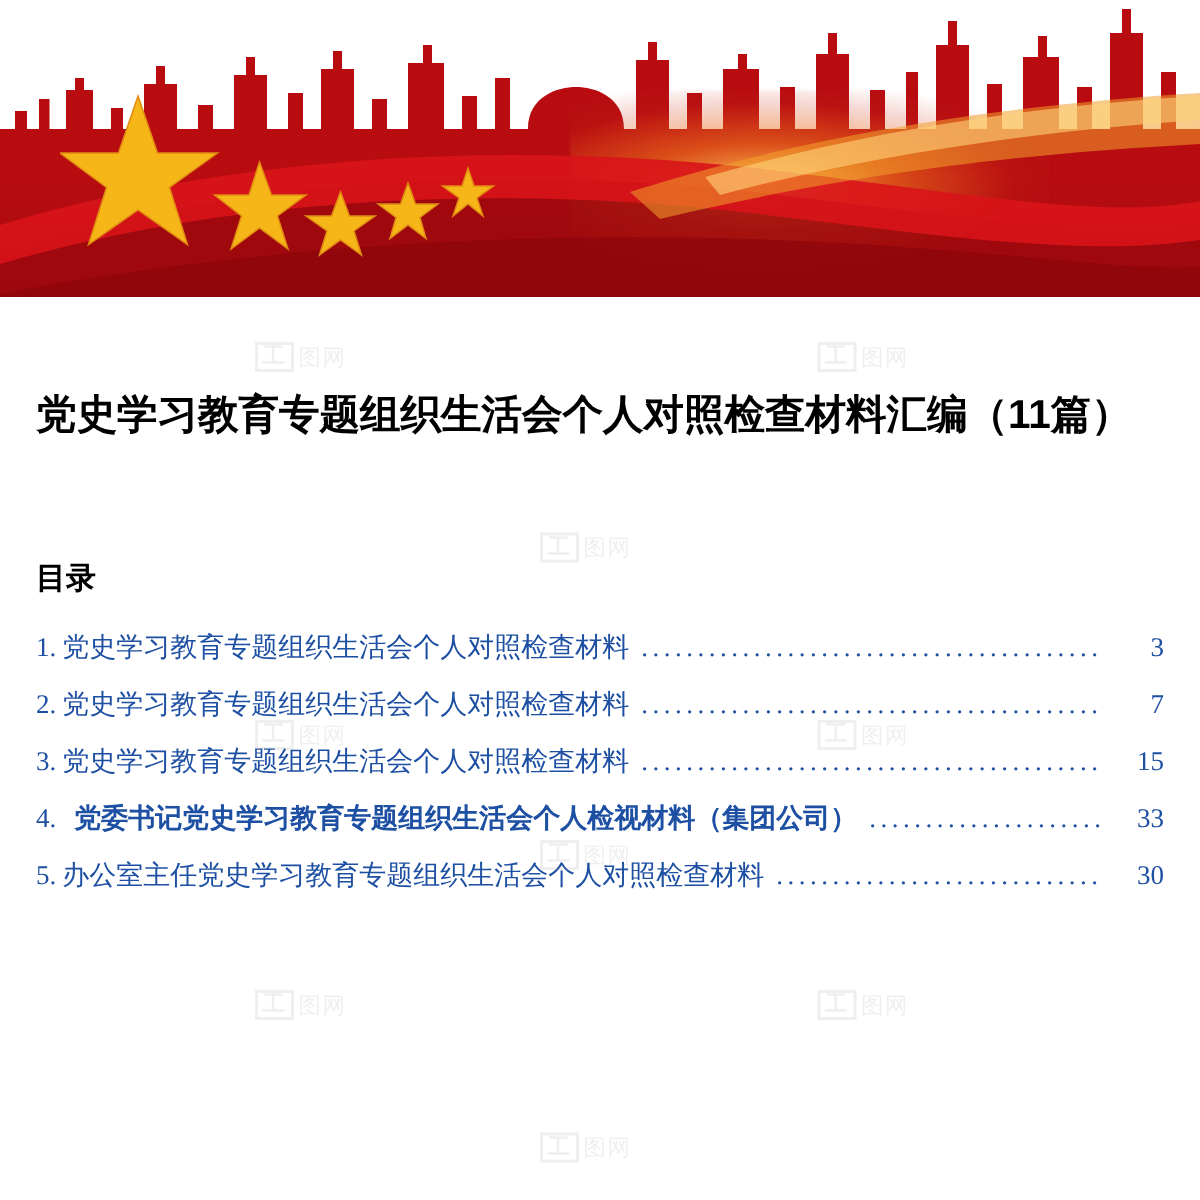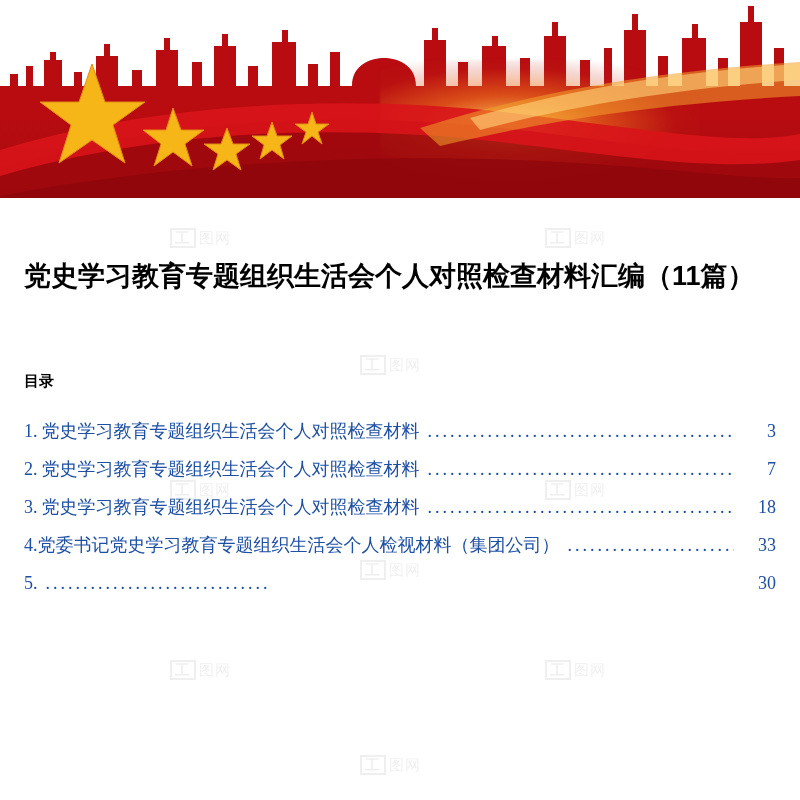--- a/index.html
+++ b/index.html
@@ -84,21 +84,21 @@
     font-weight: bold;
     color: #000000;
     letter-spacing: 0px;
     font-family: Liberation Sans, sans-serif;
     margin-top: 24px;
   }
   .toc-label {
     position: absolute;
     left: 24px;
     top: 372px;
-    font-size: 15px;
+    font-size: 20px;
     font-weight: bold;
     color: #000000;
   }
   .toc {
     position: absolute;
     left: 24px;
     top: 412px;
     width: 752px;
   }
   .toc-item {
@@ -207,32 +207,33 @@
     <span class="toc-text">2.</span>
     <span class="toc-text" style="margin-left:4px;">党史学习教育专题组织生活会个人对照检查材料</span>
     <span class="toc-dots">................................................................................</span>
     <span class="toc-page">7</span>
   </div>
 
   <div class="toc-item">
     <span class="toc-text">3.</span>
     <span class="toc-text" style="margin-left:4px;">党史学习教育专题组织生活会个人对照检查材料</span>
     <span class="toc-dots">................................................................................</span>
-    <span class="toc-page">18</span>
+    <span class="toc-page">15</span>
   </div>
 
   <div class="toc-item">
     <span class="toc-text">4.</span>
-    <span class="toc-text" style="margin-left:0;">党委书记党史学习教育专题组织生活会个人检视材料（集团公司）</span>
+    <span class="toc-text" style="margin-left:12px;font-weight:bold;">党委书记党史学习教育专题组织生活会个人检视材料（集团公司）</span>
     <span class="toc-dots">................................................</span>
     <span class="toc-page">33</span>
   </div>
 
   <div class="toc-item">
     <span class="toc-text">5.</span>
+    <span class="toc-text" style="margin-left:4px;">办公室主任党史学习教育专题组织生活会个人对照检查材料</span>
     <span class="toc-dots">..............................</span>
     <span class="toc-page">30</span>
   </div>
 
 </div>
 
 <div id="watermark-layer">
     <div class="wm" style="left: 170px; top: 228px;">
       <span class="box">工</span>
       <span>图网</span>

